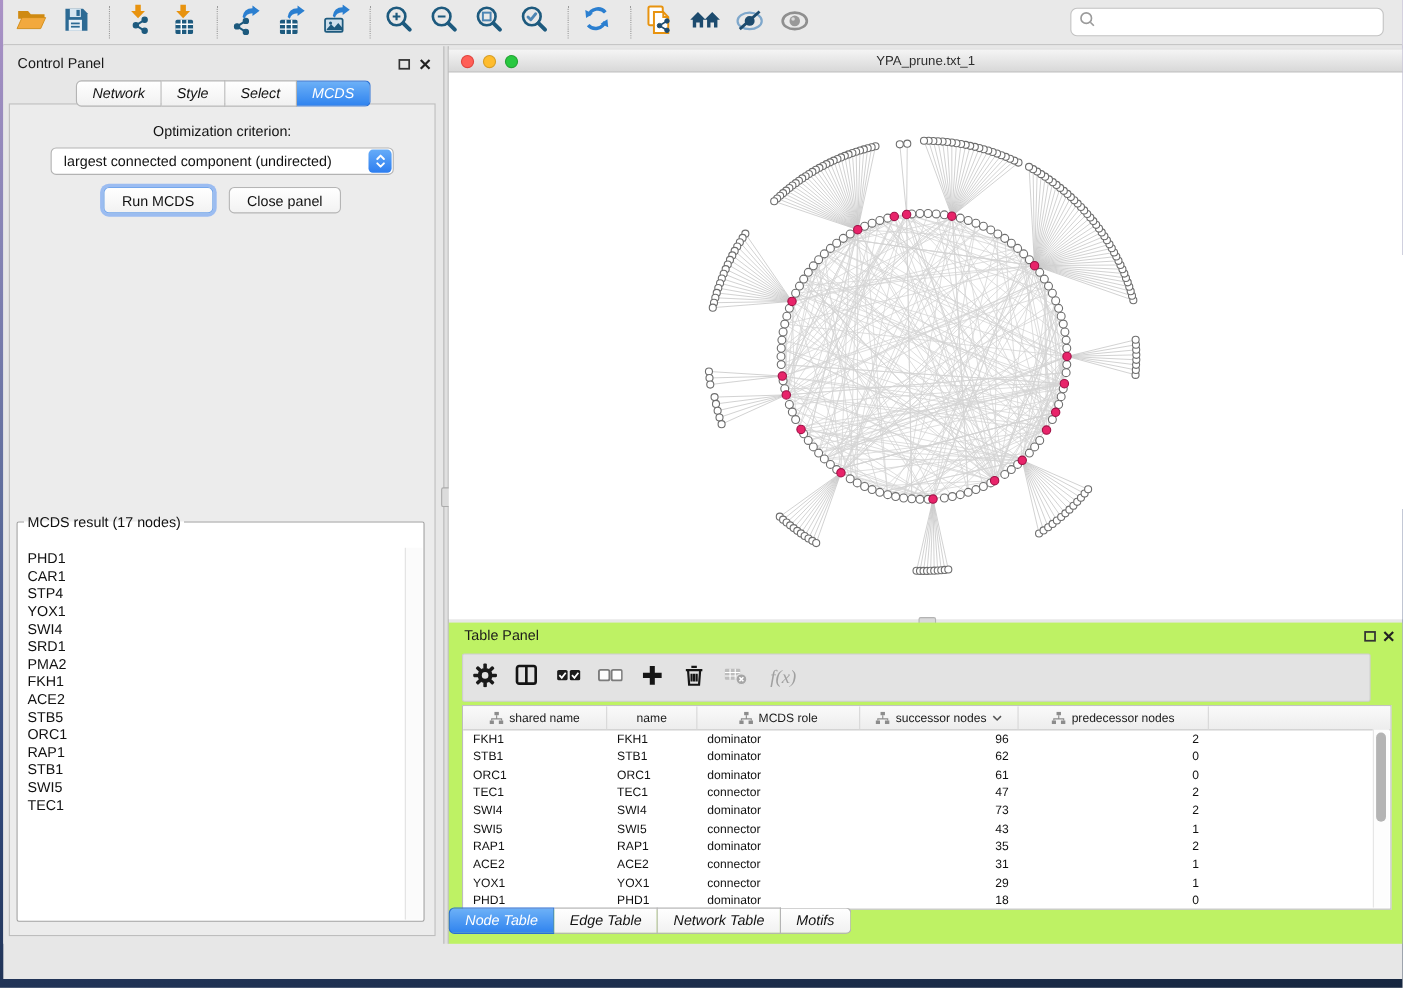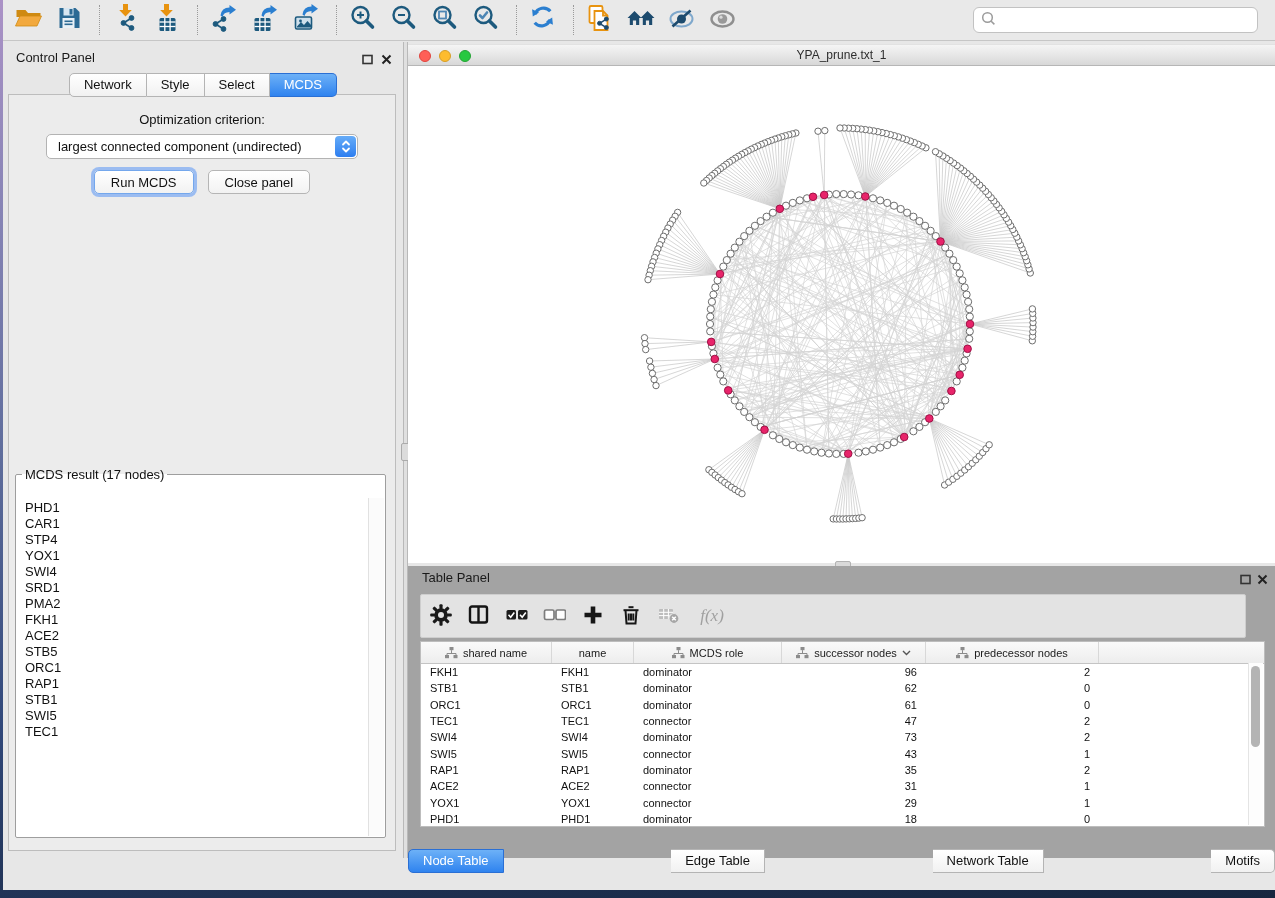--- a/index.html
+++ b/index.html
@@ -19,21 +19,21 @@
   .searchbox input{border:none;outline:none;flex:1;height:20px;font-size:12px;background:transparent;
     font-family:"Liberation Sans",sans-serif;}
   
   .ptitle{font-size:13px;color:#1a1a1a;}
   .pt-ic{position:absolute;top:9px;cursor:default;}
   
   .control-panel{position:absolute;left:0;top:42px;width:400px;height:816px;background:#e7e7e7;}
   .control-panel .ptitle{position:absolute;left:13px;top:8px;}
   .ctrl-content{position:absolute;left:5px;top:52px;width:388px;height:757px;background:#ececec;
     border:1px solid #bdbdbd;box-sizing:border-box;}
-  .seg-row{position:absolute;top:31px;left:0;width:100%;display:flex;justify-content:center;z-index:3;}
+  .seg-row{position:absolute;top:31px;left:0;width:100%;display:flex;justify-content:center;z-index:3;font-style:italic;}
   .seg{height:22px;line-height:22px;background:linear-gradient(#ffffff,#f1f1f1);border:1px solid #b4b4b4;
     border-left:none;font-size:13px;text-align:center;color:#111;padding:0 14px;cursor:default;}
   .seg:first-child{border-left:1px solid #b4b4b4;border-radius:5px 0 0 5px;}
   .seg:last-child{border-radius:0 5px 5px 0;}
   .seg.active{background:linear-gradient(#6db1f7,#2f83ef);color:#fff;border-color:#2a6fd4;}
   .opt-label{margin-top:17px;text-align:center;font-size:13px;color:#111;}
   .dropdown{margin:7px auto 0 auto;width:312px;height:25px;background:#fff;border:1px solid #b3b3b3;
     border-radius:5px;display:flex;align-items:center;box-sizing:border-box;position:relative;cursor:default;}
   .dropdown .dd-text{flex:1;font-size:13px;color:#111;padding-left:11px;white-space:nowrap;overflow:hidden;}
   .dd-cap{width:21px;height:21px;margin-right:1px;border-radius:4px;
@@ -62,39 +62,39 @@
     background:linear-gradient(#f5f5f5,#d8d8d8);border-top:1px solid #e2e2e2;border-bottom:1px solid #b6b6b6;
     box-sizing:border-box;}
   .tl{position:absolute;top:5px;width:12px;height:12px;border-radius:50%;box-sizing:border-box;}
   .tl.red{left:11px;background:#ff5f57;border:1px solid #e0443e;}
   .tl.yellow{left:31px;background:#febc2e;border:1px solid #d69e26;}
   .tl.green{left:51px;background:#28c840;border:1px solid #24a334;}
   .net-title{position:absolute;left:0;right:0;top:3px;text-align:center;font-size:12px;color:#2e2e2e;}
   .net-canvas{position:absolute;left:0;top:24px;right:0;bottom:0;background:#fff;}
   .net-canvas svg{position:absolute;left:0;top:0;}
   
-  .table-panel{position:absolute;left:405px;top:566px;width:867px;height:292px;background:#a3a3a3;}
+  .table-panel{position:absolute;left:405px;top:566px;width:867px;height:292px;background:#bef264;}
   .table-panel .ptitle{position:absolute;left:14px;top:4px;}
   .tp-toolbar{position:absolute;left:12px;top:28px;width:826px;height:44px;background:#e3e3e3;
     border:1px solid #cecece;border-radius:2px;box-sizing:border-box;display:flex;align-items:center;
     padding-left:8px;gap:15px;}
   .tp-btn{width:23px;height:23px;display:flex;align-items:center;justify-content:center;flex:0 0 auto;}
   .ttable{position:absolute;left:12px;top:75px;width:845px;height:186px;background:#fff;
     border:1px solid #bdbdbd;box-sizing:border-box;overflow:hidden;}
   .thead{display:flex;height:21px;background:linear-gradient(#fafafa,#ededed);border-bottom:1px solid #c4c4c4;}
   .th{display:flex;align-items:center;justify-content:center;gap:5px;border-right:1px solid #d8d8d8;
     font-size:11px;color:#1a1a1a;box-sizing:border-box;flex:0 0 auto;}
   .th .thlabel{white-space:nowrap;}
   .tbody .tr{display:flex;height:16.3px;align-items:center;}
   .td{font-size:11px;color:#111;box-sizing:border-box;flex:0 0 auto;white-space:nowrap;overflow:hidden;}
   .td.l{padding-left:9px;text-align:left;}
   .td.r{padding-right:9px;text-align:right;}
   .vscroll{position:absolute;right:1px;top:21px;bottom:1px;width:14px;background:#fdfdfd;border-left:1px solid #e4e4e4;}
   .vthumb{position:absolute;left:2px;top:3px;width:9px;height:81px;background:#b4b4b4;border-radius:5px;}
-  .tp-tabs{position:absolute;left:0;top:283px;width:100%;display:flex;justify-content:space-between;}
+  .tp-tabs{position:absolute;left:0;top:259px;width:100%;display:flex;justify-content:flex-start;}
   
   .statusbar{position:absolute;left:0;top:858px;width:1272px;height:32px;background:#ececec;border-top:1px solid #c3c3c3;box-sizing:border-box;}
   .sb-list-btn{position:absolute;left:8px;top:5px;width:28px;height:24px;background:#fdfdfd;border:1px solid #b9b9b9;
     border-radius:2px;display:flex;align-items:center;justify-content:center;}
   .memory-btn{position:absolute;right:12px;top:5px;height:24px;background:#fdfdfd;border:1px solid #b9b9b9;
     border-radius:2px;display:flex;align-items:center;gap:6px;padding:0 9px;font-size:12px;color:#111;}
   .mem-dot{width:10px;height:10px;border-radius:50%;background:#1e9e3e;border:1px solid #157a2d;box-sizing:border-box;}
 </style>
 </head>
 <body>

